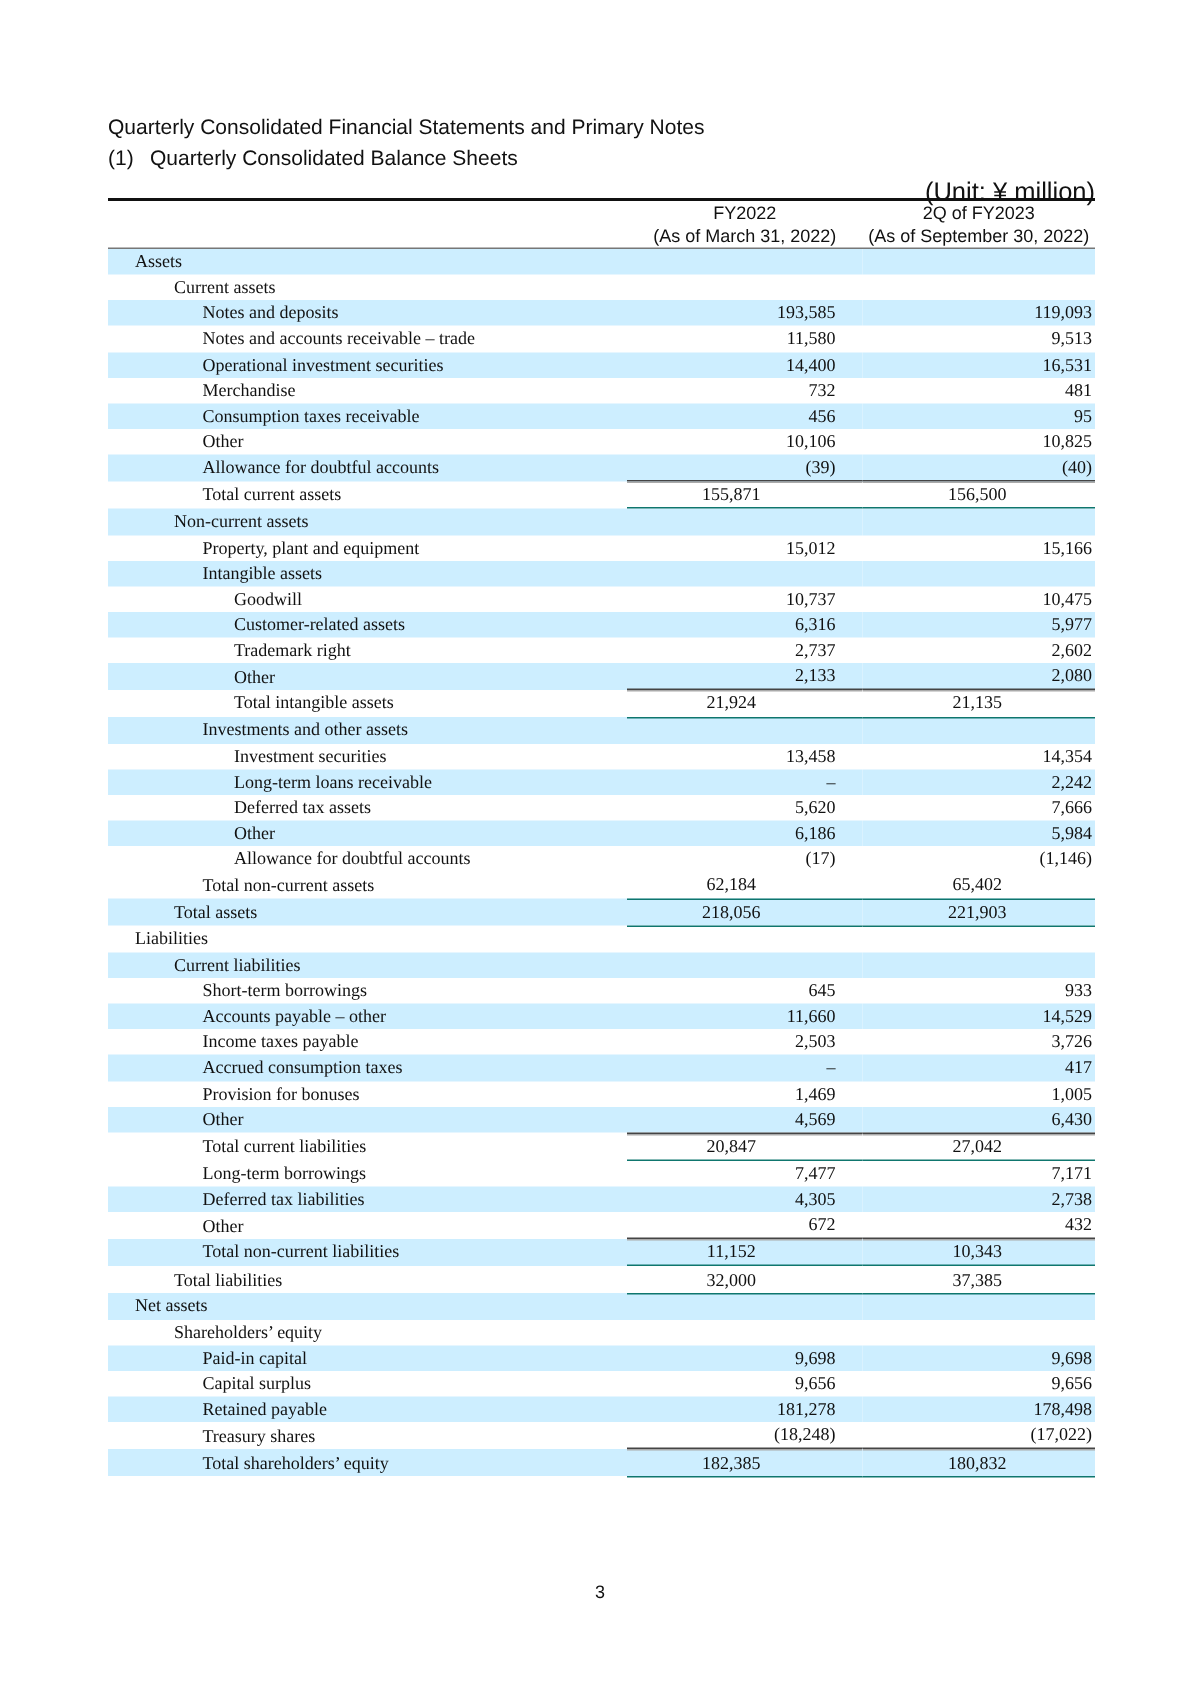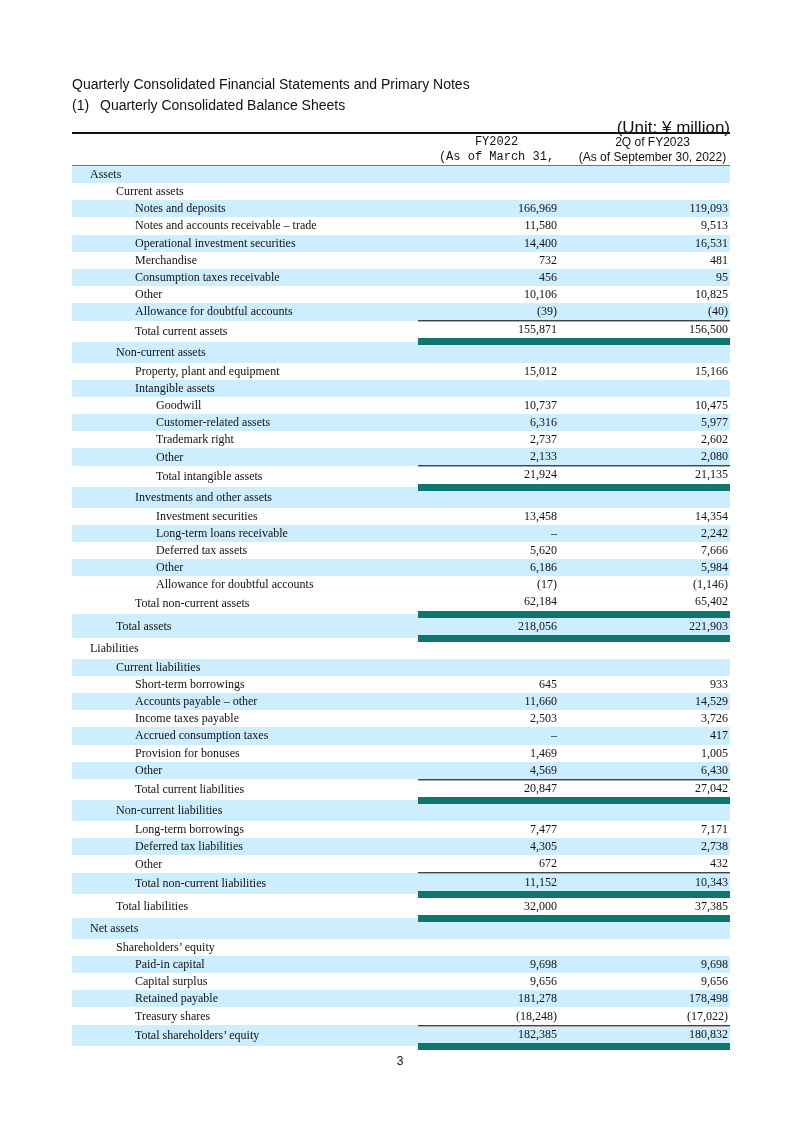--- a/index.html
+++ b/index.html
@@ -4,38 +4,38 @@
 <style>
   html, body { margin:0; padding:0; background:#ffffff; }
   body { width:800px; height:1131px; position:relative; overflow:hidden;
          font-family:"Liberation Sans", sans-serif; color:#111; }
   .title1 { position:absolute; left:72px; top:76px; font-size:14px; }
   .title2 { position:absolute; left:72px; top:97px; font-size:14px; }
   .title2 .num { display:inline-block; width:28px; }
   .unit { position:absolute; right:70px; top:118px; font-size:17px; }
   .toprule { position:absolute; left:72px; width:658px; top:132px; height:2px; background:#111; }
   .hdr { position:absolute; top:135px; font-size:12px; text-align:center; line-height:15px; }
-  .hdr.c1 { left:418px; width:157px;font-family:Liberation Mono, monospace; }
+  .hdr.c1 { left:418px; width:157px; }
   .hdr.c2 { left:575px; width:155px; }
   .hdrrule { position:absolute; left:72px; width:658px; top:165px; height:1px; background:#777; }
   table.bs { position:absolute; left:72px; top:166px; width:658px; border-collapse:collapse; font-size:12px; table-layout:fixed;font-family:Liberation Serif, serif; }
   table.bs td { height:17.15px; padding:0; line-height:17px; white-space:nowrap; }
   table.bs col.lbl { width:346px; }
   table.bs col.v1 { width:157px; }
   table.bs col.v2 { width:155px; }
   tr.hl td { background:#cdeeff; }
   td.lab.l0 { padding-left:18px; }
   td.lab.l1 { padding-left:44px; }
   td.lab.l2 { padding-left:63px; }
   td.lab.l3 { padding-left:84px; }
   td.val { text-align:right; }
   td.val.c1 { padding-right:18px; }
   td.val.c2 { padding-right:2px; }
   tr.sub td.val { border-top:1px solid #444; box-shadow: inset 0 1px 0 #aaa; }
-  tr.end td.val { border-bottom:7px solid #0f766e; }
+  tr.end td.val { border-bottom:1px solid #0f766e;text-align:center; }
   .pageno { position:absolute; left:0; width:800px; top:1054px; text-align:center; font-size:12px; }
 </style>
 </head>
 <body>
 
 <div class="title1">Quarterly Consolidated Financial Statements and Primary Notes</div>
 <div class="title2">
   <span class="num">(1)</span><span>Quarterly Consolidated Balance Sheets</span>
 </div>
 <div class="unit">(Unit: ¥ million)</div>
@@ -63,21 +63,21 @@
         <td class="val c1"></td>
         <td class="val c2"></td>
       </tr>
       <tr class="">
         <td class="lab l1">Current assets</td>
         <td class="val c1"></td>
         <td class="val c2"></td>
       </tr>
       <tr class="hl">
         <td class="lab l2">Notes and deposits</td>
-        <td class="val c1">166,969</td>
+        <td class="val c1">193,585</td>
         <td class="val c2">119,093</td>
       </tr>
       <tr class="">
         <td class="lab l2">Notes and accounts receivable – trade</td>
         <td class="val c1">11,580</td>
         <td class="val c2">9,513</td>
       </tr>
       <tr class="hl">
         <td class="lab l2">Operational investment securities</td>
         <td class="val c1">14,400</td>
@@ -226,25 +226,20 @@
       <tr class="hl">
         <td class="lab l2">Other</td>
         <td class="val c1">4,569</td>
         <td class="val c2">6,430</td>
       </tr>
       <tr class="sub end">
         <td class="lab l2">Total current liabilities</td>
         <td class="val c1">20,847</td>
         <td class="val c2">27,042</td>
       </tr>
-      <tr class="hl">
-        <td class="lab l1">Non-current liabilities</td>
-        <td class="val c1"></td>
-        <td class="val c2"></td>
-      </tr>
       <tr class="">
         <td class="lab l2">Long-term borrowings</td>
         <td class="val c1">7,477</td>
         <td class="val c2">7,171</td>
       </tr>
       <tr class="hl">
         <td class="lab l2">Deferred tax liabilities</td>
         <td class="val c1">4,305</td>
         <td class="val c2">2,738</td>
       </tr>

